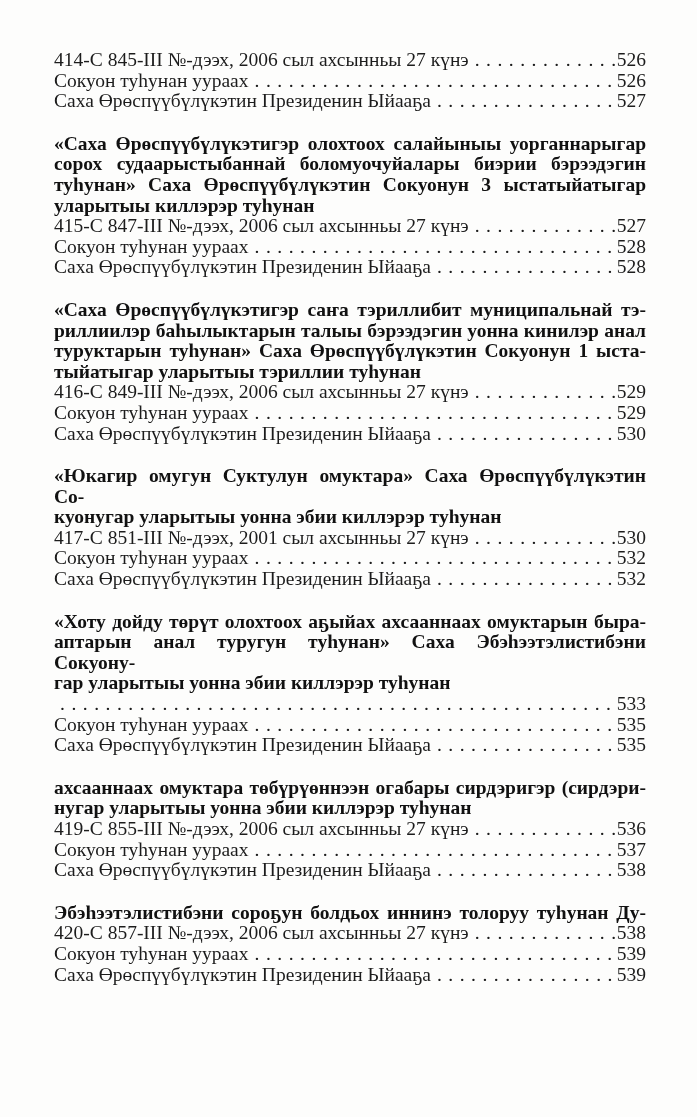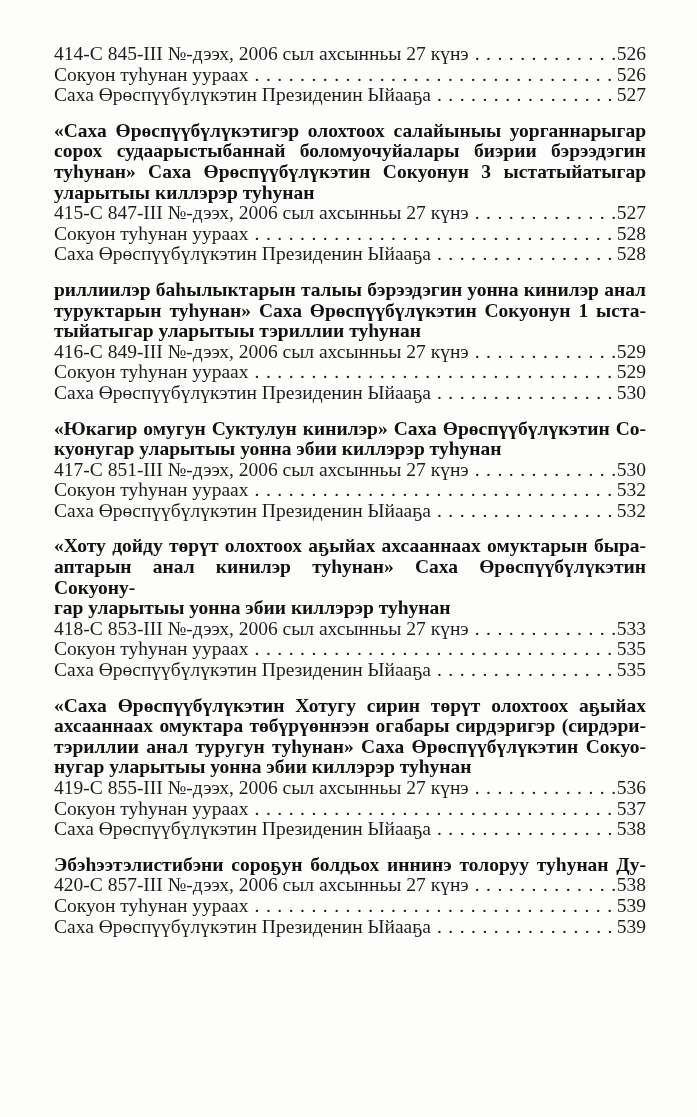--- a/index.html
+++ b/index.html
@@ -11,27 +11,27 @@
     position: relative;
     width: 697px;
     height: 1117px;
     background: #fdfdfc;
     overflow: hidden;
     font-family: "Liberation Serif", "DejaVu Serif", serif;
   }
   .content {
     position: absolute;
     left: 54px;
-    top: 44px;
+    top: 50px;
     width: 592px;
     font-size: 19.5px;
     line-height: 20.6px;
     color: #1c1c1c;
   }
-  .toc-section { margin-top: 15px; }
+  .toc-section { margin-top: 22px; }
   .toc-section.first { margin-top: 0; }
   .heading {
     font-weight: 700;
     color: #111111;
   }
   .hline {
     text-align: justify;
     text-align-last: justify;
   }
   .hline.last {
@@ -113,20 +113,21 @@
   <div class="entry">
     <span class="label">Саха Өрөспүүбүлүкэтин Президенин Ыйааҕа</span>
     <span class="dots"></span>
     <span class="pagenum">528</span>
   </div>
 </div>
   </section>
 
   <section class="toc-section">
     <div class="heading">
+          <div class="hline">«Саха Өрөспүүбүлүкэтигэр саҥа тэриллибит муниципальнай тэ-</div>
           <div class="hline">риллиилэр баһылыктарын талыы бэрээдэгин уонна кинилэр анал</div>
           <div class="hline">туруктарын туһунан» Саха Өрөспүүбүлүкэтин Сокуонун 1 ыста-</div>
           <div class="hline last">тыйатыгар уларытыы тэриллии туһунан</div>
         </div>
     <div class="entries">
   <div class="entry">
     <span class="label">416-С 849-III №-дээх, 2006 сыл ахсынньы 27 күнэ</span>
     <span class="dots"></span>
     <span class="pagenum">529</span>
   </div>
@@ -140,26 +141,26 @@
   <div class="entry">
     <span class="label">Саха Өрөспүүбүлүкэтин Президенин Ыйааҕа</span>
     <span class="dots"></span>
     <span class="pagenum">530</span>
   </div>
 </div>
   </section>
 
   <section class="toc-section">
     <div class="heading">
-          <div class="hline">«Юкагир омугун Суктулун кинилэр» Саха Өрөспүүбүлүкэтин Со-</div>
+          <div class="hline">«Юкагир омугун Суктулун омуктара» Саха Өрөспүүбүлүкэтин Со-</div>
           <div class="hline last">куонугар уларытыы уонна эбии киллэрэр туһунан</div>
         </div>
     <div class="entries">
   <div class="entry">
-    <span class="label">417-С 851-III №-дээх, 2006 сыл ахсынньы 27 күнэ</span>
+    <span class="label">417-С 851-III №-дээх, 2001 сыл ахсынньы 27 күнэ</span>
     <span class="dots"></span>
     <span class="pagenum">530</span>
   </div>
 
   <div class="entry">
     <span class="label">Сокуон туһунан уураах</span>
     <span class="dots"></span>
     <span class="pagenum">532</span>
   </div>
 
@@ -167,49 +168,46 @@
     <span class="label">Саха Өрөспүүбүлүкэтин Президенин Ыйааҕа</span>
     <span class="dots"></span>
     <span class="pagenum">532</span>
   </div>
 </div>
   </section>
 
   <section class="toc-section">
     <div class="heading">
           <div class="hline">«Хоту дойду төрүт олохтоох аҕыйах ахсааннаах омуктарын быра-</div>
-          <div class="hline">аптарын анал кинилэр туһунан» Саха Өрөспүүбүлүкэтин Сокуону-</div>
+          <div class="hline">аптарын анал туругун туһунан» Саха Эбэһээтэлистибэни Сокуону-</div>
           <div class="hline last">гар уларытыы уонна эбии киллэрэр туһунан</div>
         </div>
     <div class="entries">
   <div class="entry">
-    <span class="label">418-С 853-III №-дээх, 2006 сыл ахсынньы 27 күнэ</span>
     <span class="dots"></span>
     <span class="pagenum">533</span>
   </div>
 
   <div class="entry">
     <span class="label">Сокуон туһунан уураах</span>
     <span class="dots"></span>
     <span class="pagenum">535</span>
   </div>
 
   <div class="entry">
     <span class="label">Саха Өрөспүүбүлүкэтин Президенин Ыйааҕа</span>
     <span class="dots"></span>
     <span class="pagenum">535</span>
   </div>
 </div>
   </section>
 
   <section class="toc-section">
     <div class="heading">
-          <div class="hline">«Саха Өрөспүүбүлүкэтин Хотугу сирин төрүт олохтоох аҕыйах</div>
           <div class="hline">ахсааннаах омуктара төбүрүөннээн огабары сирдэригэр (сирдэри-</div>
-          <div class="hline">тэриллии анал туругун туһунан» Саха Өрөспүүбүлүкэтин Сокуо-</div>
           <div class="hline last">нугар уларытыы уонна эбии киллэрэр туһунан</div>
         </div>
     <div class="entries">
   <div class="entry">
     <span class="label">419-С 855-III №-дээх, 2006 сыл ахсынньы 27 күнэ</span>
     <span class="dots"></span>
     <span class="pagenum">536</span>
   </div>
 
   <div class="entry">

